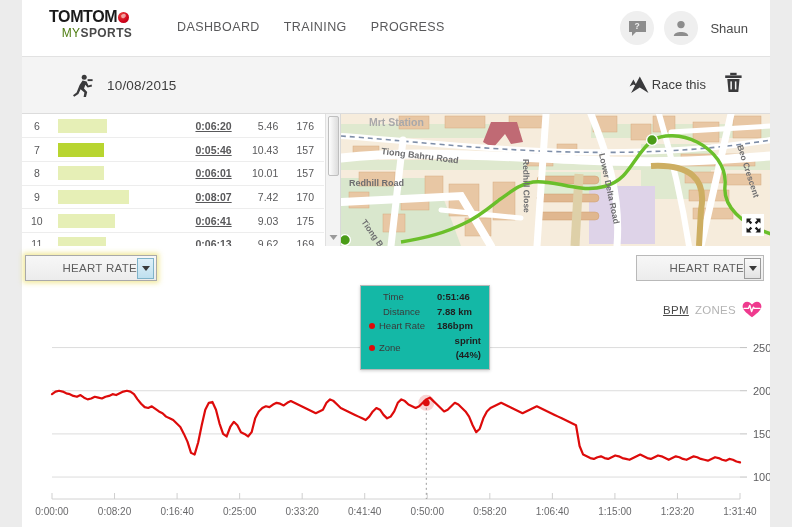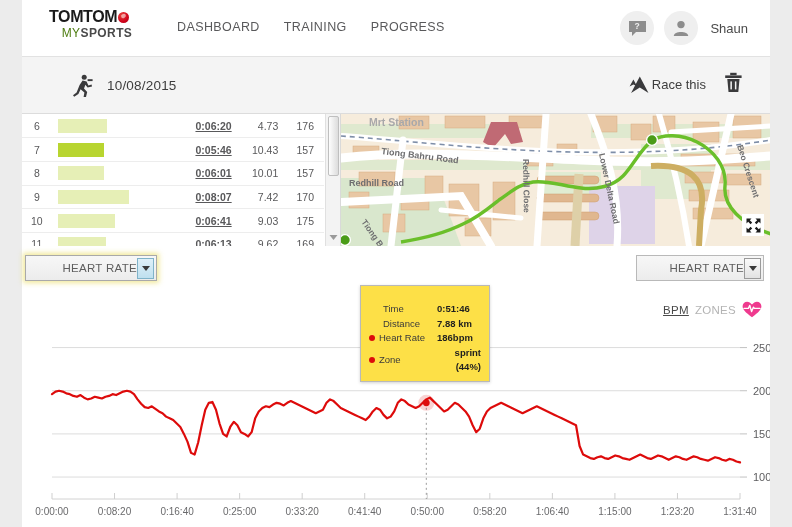--- a/index.html
+++ b/index.html
@@ -208,24 +208,24 @@
 
   .plot-area {
     position: absolute; left: 0; top: 72px;
     width: 748px; height: 209px;
   }
   .plot-svg { display: block; }
 
   .tooltip {
     position: absolute; left: 338px; top: 39px;
     width: 130px;
-    background: #fde047;
+    background: #14b8a6;
     border: 1px solid #b9b9b9;
     box-shadow: 0 1px 3px rgba(0,0,0,0.18);
-    padding: 16px 8px 6px 8px;
+    padding: 4px 8px 6px 8px;
     z-index: 20;
   }
   .tt-row {
     display: flex; align-items: center;
     font-size: 9.5px; line-height: 14.5px; color: #3a3a3a;
   }
   .tt-key { flex: 0 0 68px; display: flex; align-items: center; gap: 4px; }
   .tt-dot { width: 6px; height: 6px; border-radius: 50%; background: #dd0b0b; flex: 0 0 6px; }
   .tt-val { font-weight: bold; color: #1f1f1f; }
   .tt-spacer { width: 10px; flex: 0 0 10px; }
@@ -302,21 +302,21 @@
 
     <div class="lap-table-wrap">
       <table class="lap-table">
         <tbody>
           <tr>
             <td class="c-idx">6</td>
             <td class="c-bar">
                 <div class="bar" style="width:44%"></div>
               </td>
             <td class="c-pace">0:06:20</td>
-            <td class="c-dist">4.73</td>
+            <td class="c-dist">5.46</td>
             <td class="c-hr">176</td>
           </tr>
           <tr>
             <td class="c-idx">7</td>
             <td class="c-bar">
                 <div class="bar hot" style="width:41%"></div>
               </td>
             <td class="c-pace">0:05:46</td>
             <td class="c-dist">10.43</td>
             <td class="c-hr">157</td>

